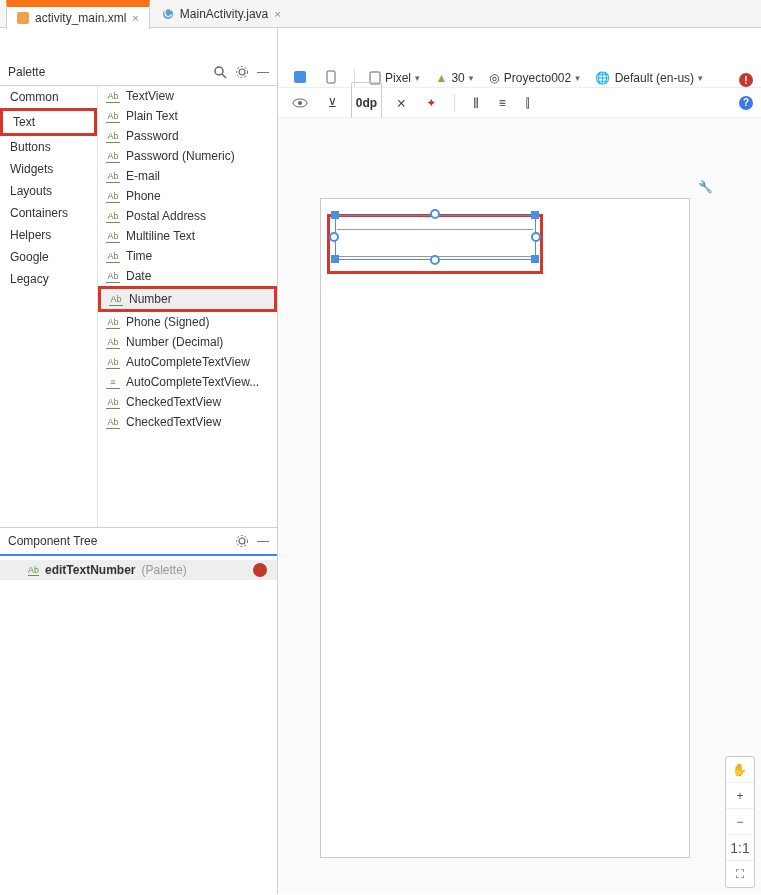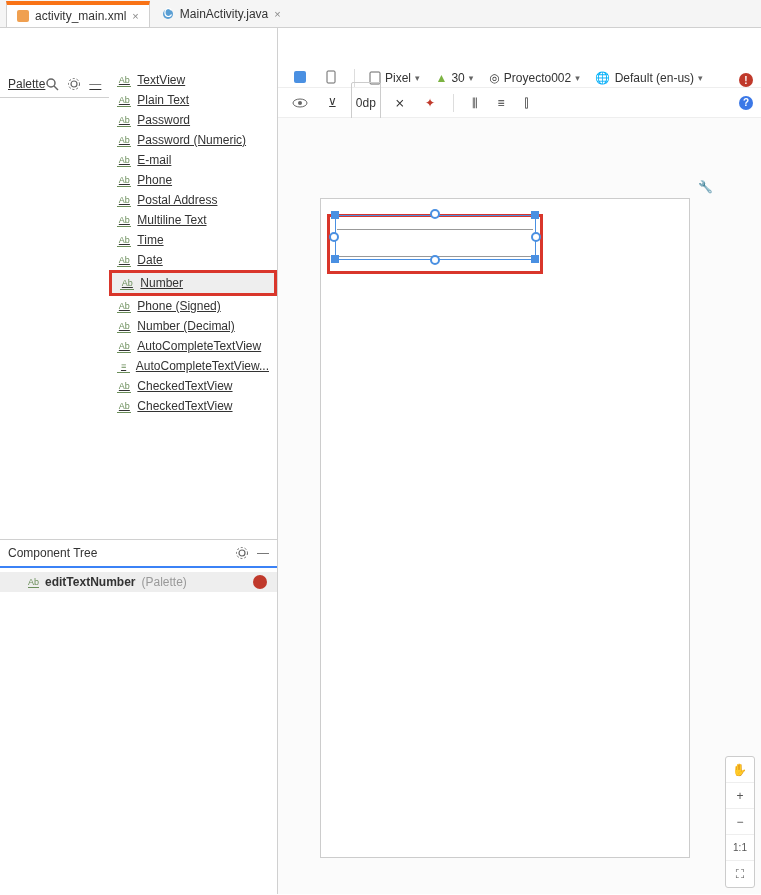--- a/index.html
+++ b/index.html
@@ -1,24 +1,24 @@
 <!DOCTYPE html>
 <html><head>
 <meta charset="utf-8">
 <style>
 * { margin:0; padding:0; box-sizing:border-box; font-family:"Segoe UI",Arial,sans-serif; font-size:12px; color:#333; }
 body { width:761px; height:895px; background:#fff; overflow:hidden; }
 .tabs { height:28px; border-bottom:1px solid #d0d0d0; display:flex; align-items:center; padding-left:6px; gap:2px; background:#f5f5f5; }
 .tab { padding:4px 10px; background:#fff; border:1px solid #d0d0d0; border-bottom:none; display:flex; align-items:center; gap:6px; cursor:pointer; }
-.tab.active { border-top:4px solid #f97316; }
+.tab.active { border-top:8px solid #f97316; }
 .tab-close { color:#888; font-size:11px; }
 .file-icon { width:12px; height:12px; display:inline-block; }
 .main { display:flex; height:866px; }
 .left-panel { width:278px; border-right:1px solid #d0d0d0; display:flex; flex-direction:column; }
-.palette-block { flex:0 0 auto; border-bottom:1px solid #d0d0d0; height:470px; display:flex; margin-top:42px;text-decoration:underline;}
+.palette-block { flex:0 0 auto; border-bottom:1px solid #d0d0d0; height:470px; display:flex; flex-direction:column; margin-top:30px;}
 .palette-header { height:28px; display:flex; align-items:center; justify-content:space-between; padding:0 8px; border-bottom:1px solid #d0d0d0; }
 .palette-header .title { font-weight:normal; }
 .palette-header .icons { display:flex; gap:8px; align-items:center; }
 .palette-body { flex:1; display:flex; overflow:hidden; }
 .palette-cats { width:98px; border-right:1px solid #e5e5e5; overflow-y:auto; }
 .cat-item { padding:4px 10px; cursor:pointer; }
 .cat-item.highlight { border:3px solid #d9362b; }
 .palette-items { flex:1; overflow-y:auto; }
 .pitem { padding:3px 8px; display:flex; align-items:center; gap:6px; cursor:grab; }
 .pitem.highlight { border:3px solid #d9362b; background:#eee; }
@@ -92,20 +92,31 @@
           <span>
               <svg width="14" height="14">
                 <circle cx="7" cy="7" r="3" fill="none" stroke="#666" stroke-width="1.2"></circle>
                 <circle cx="7" cy="7" r="5.5" fill="none" stroke="#666" stroke-width="1" stroke-dasharray="2 2"></circle>
               </svg>
             </span>
           <span style="color:#666;">—</span>
         </span>
       </div>
       <div class="palette-body">
+        <div class="palette-cats">
+          <div class="cat-item">Common</div>
+          <div class="cat-item highlight">Text</div>
+          <div class="cat-item">Buttons</div>
+          <div class="cat-item">Widgets</div>
+          <div class="cat-item">Layouts</div>
+          <div class="cat-item">Containers</div>
+          <div class="cat-item">Helpers</div>
+          <div class="cat-item">Google</div>
+          <div class="cat-item">Legacy</div>
+        </div>
         <div class="palette-items">
           <div class="pitem">
               <span class="ic">Ab</span>
               <span>TextView</span>
             </div>
           <div class="pitem">
               <span class="ic">Ab</span>
               <span>Plain Text</span>
             </div>
           <div class="pitem">
@@ -234,21 +245,21 @@
       <span class="err-dot">!</span>
     </div>
     <div class="design-toolbar2">
       <span class="tbtn">
           <svg width="16" height="12">
             <ellipse cx="8" cy="6" rx="7" ry="4" fill="none" stroke="#666"></ellipse>
             <circle cx="8" cy="6" r="2" fill="#666"></circle>
           </svg>
         </span>
       <span class="tbtn">⊻</span>
-      <span class="tbtn" style="border:1px solid #ccc;padding:13px 4px;">
+      <span class="tbtn" style="border:1px solid #ccc;padding:13px 4px;font-weight:bold;">
           <span>0dp</span>
         </span>
       <span class="tbtn">⨯</span>
       <span class="tbtn" style="color:#c0392b;">✦</span>
       <span class="sep"></span>
       <span class="tbtn">⫼</span>
       <span class="tbtn">≡</span>
       <span class="tbtn">⫿</span>
       <span style="flex:1"></span>
       <span class="help-dot">?</span>
@@ -271,18 +282,18 @@
           <div class="hhollow" style="left:95px;top:-6px;"></div>
           <div class="hhollow" style="left:95px;bottom:-6px;"></div>
           <div class="hhollow" style="left:-6px;top:17px;"></div>
           <div class="hhollow" style="right:-6px;top:17px;"></div>
         </div>
       </div>
       <div class="zoom-ctrl">
         <div>✋</div>
         <div>+</div>
         <div>−</div>
-        <div style="font-size:10px;">1:1</div>
+        <div style="font-size:14px;">1:1</div>
         <div>⛶</div>
       </div>
     </div>
   </div>
 </div>
 
 </body></html>

